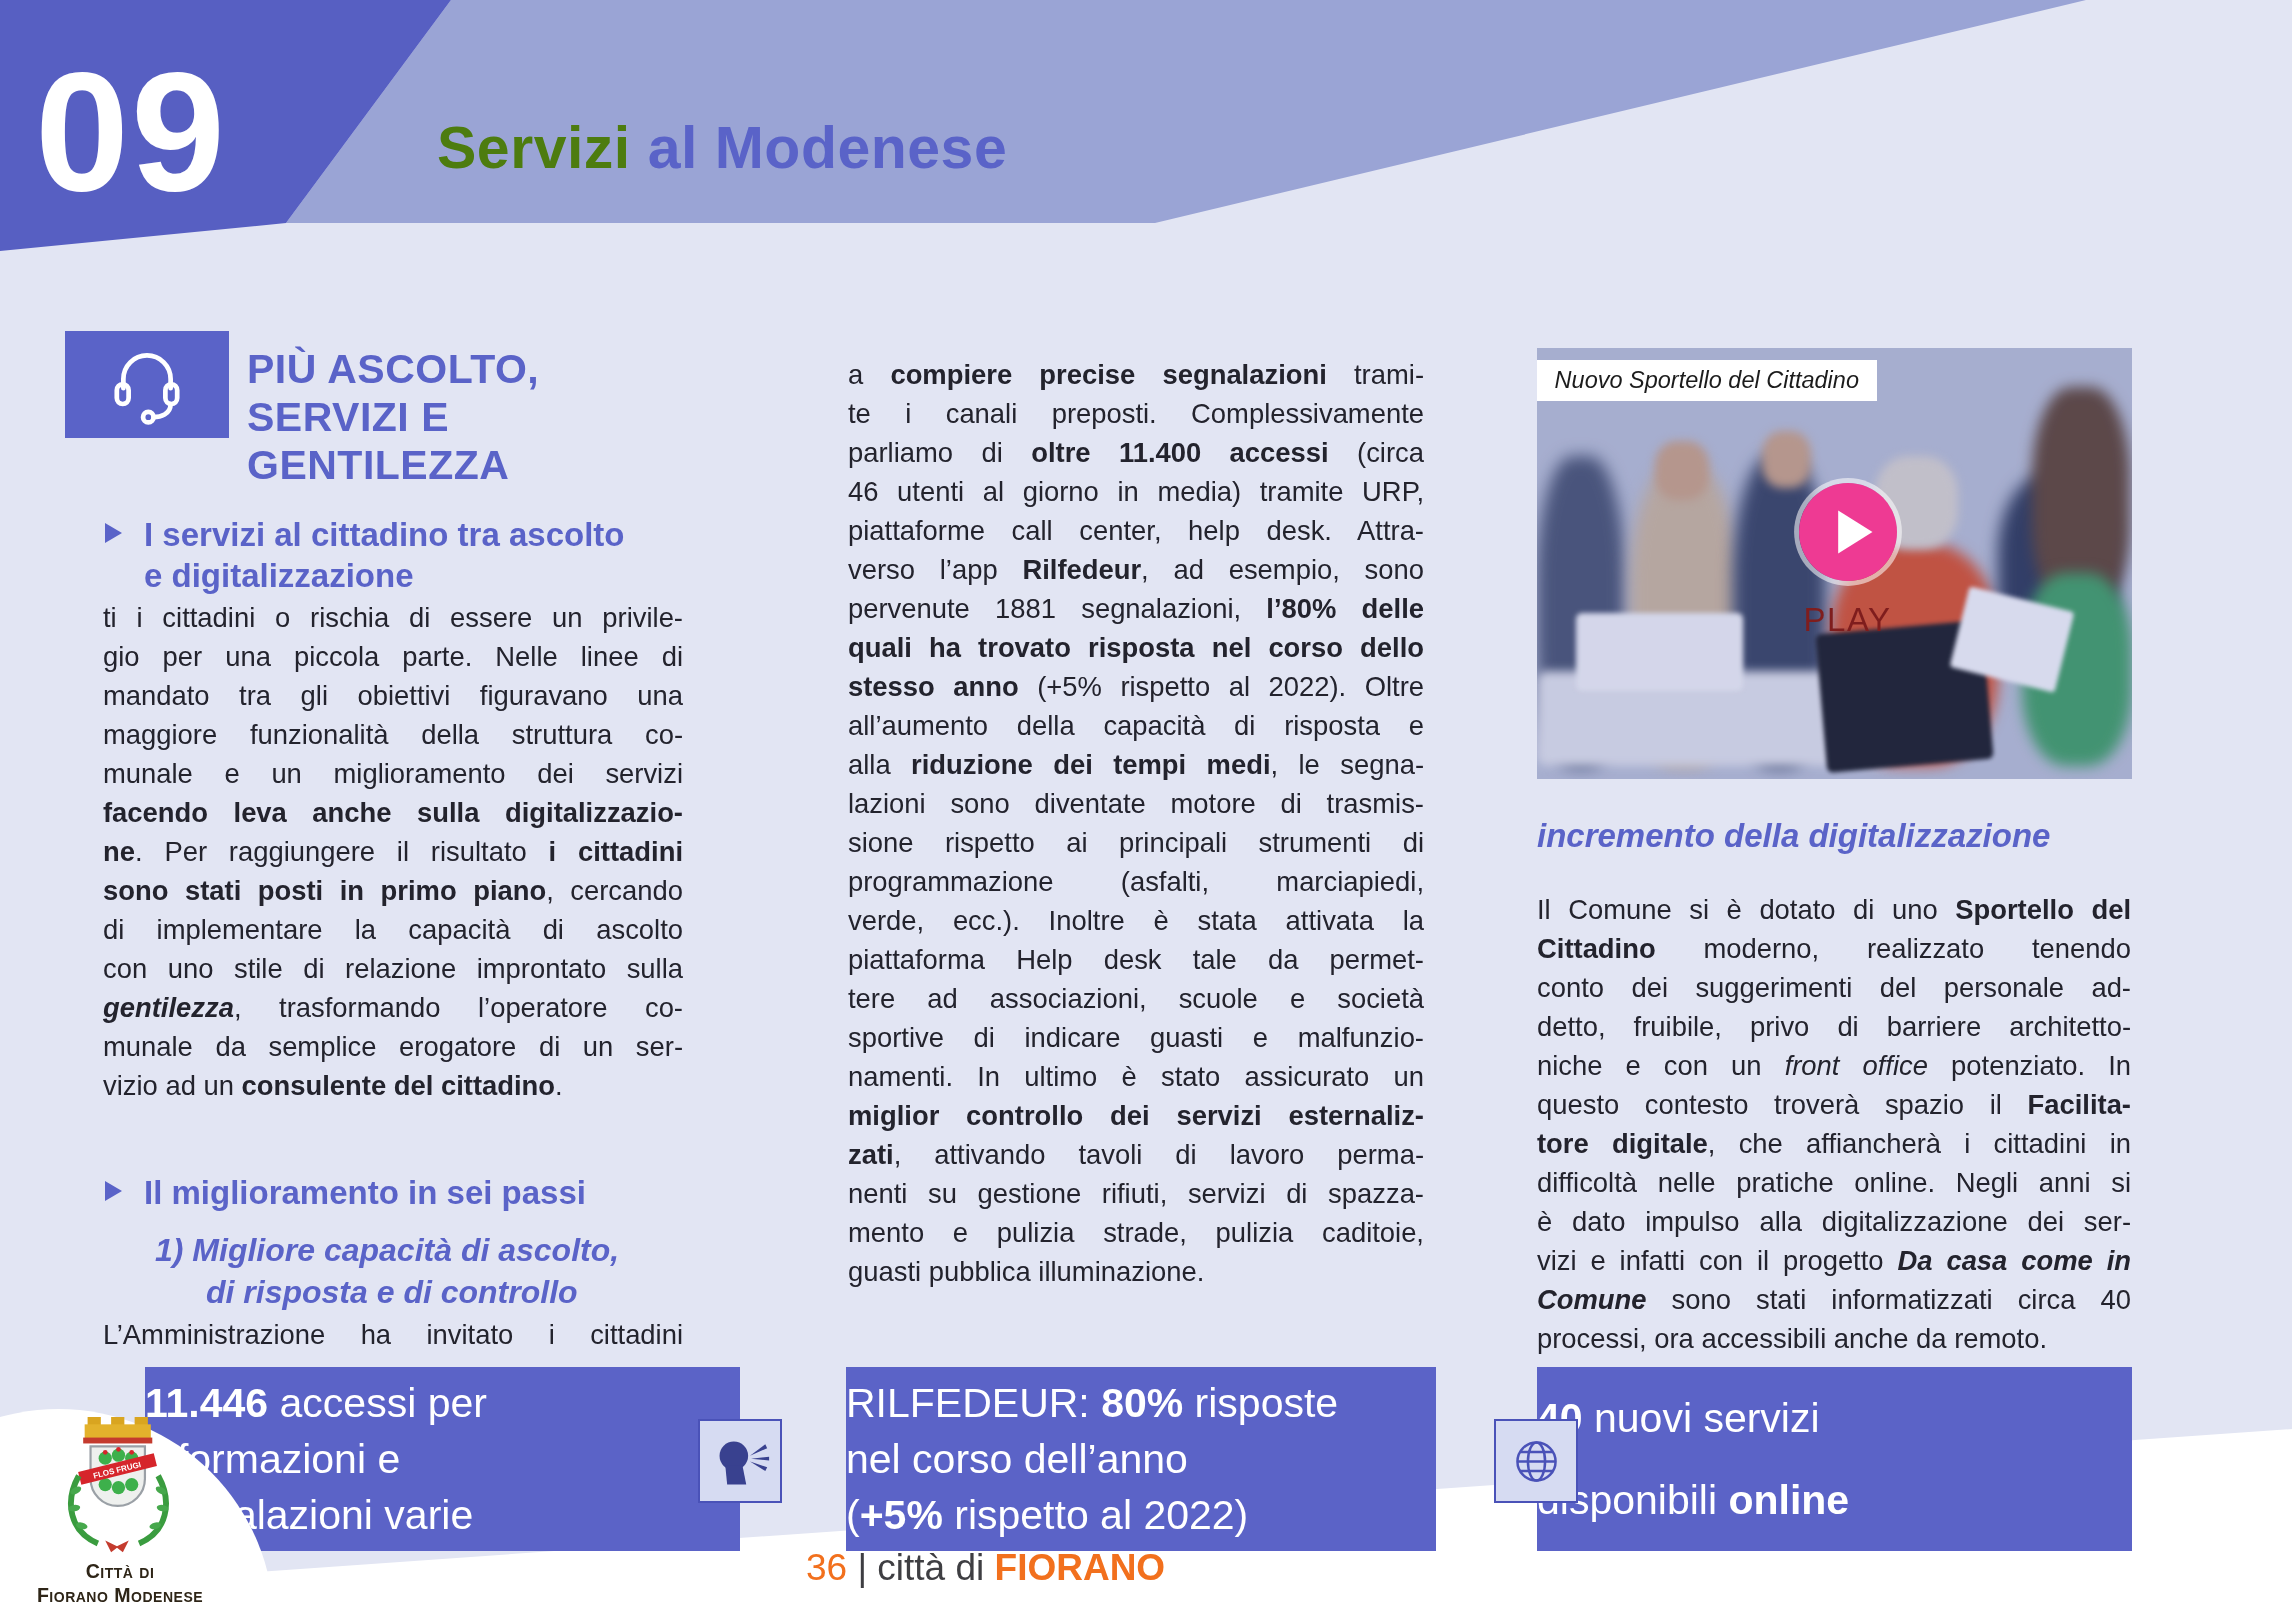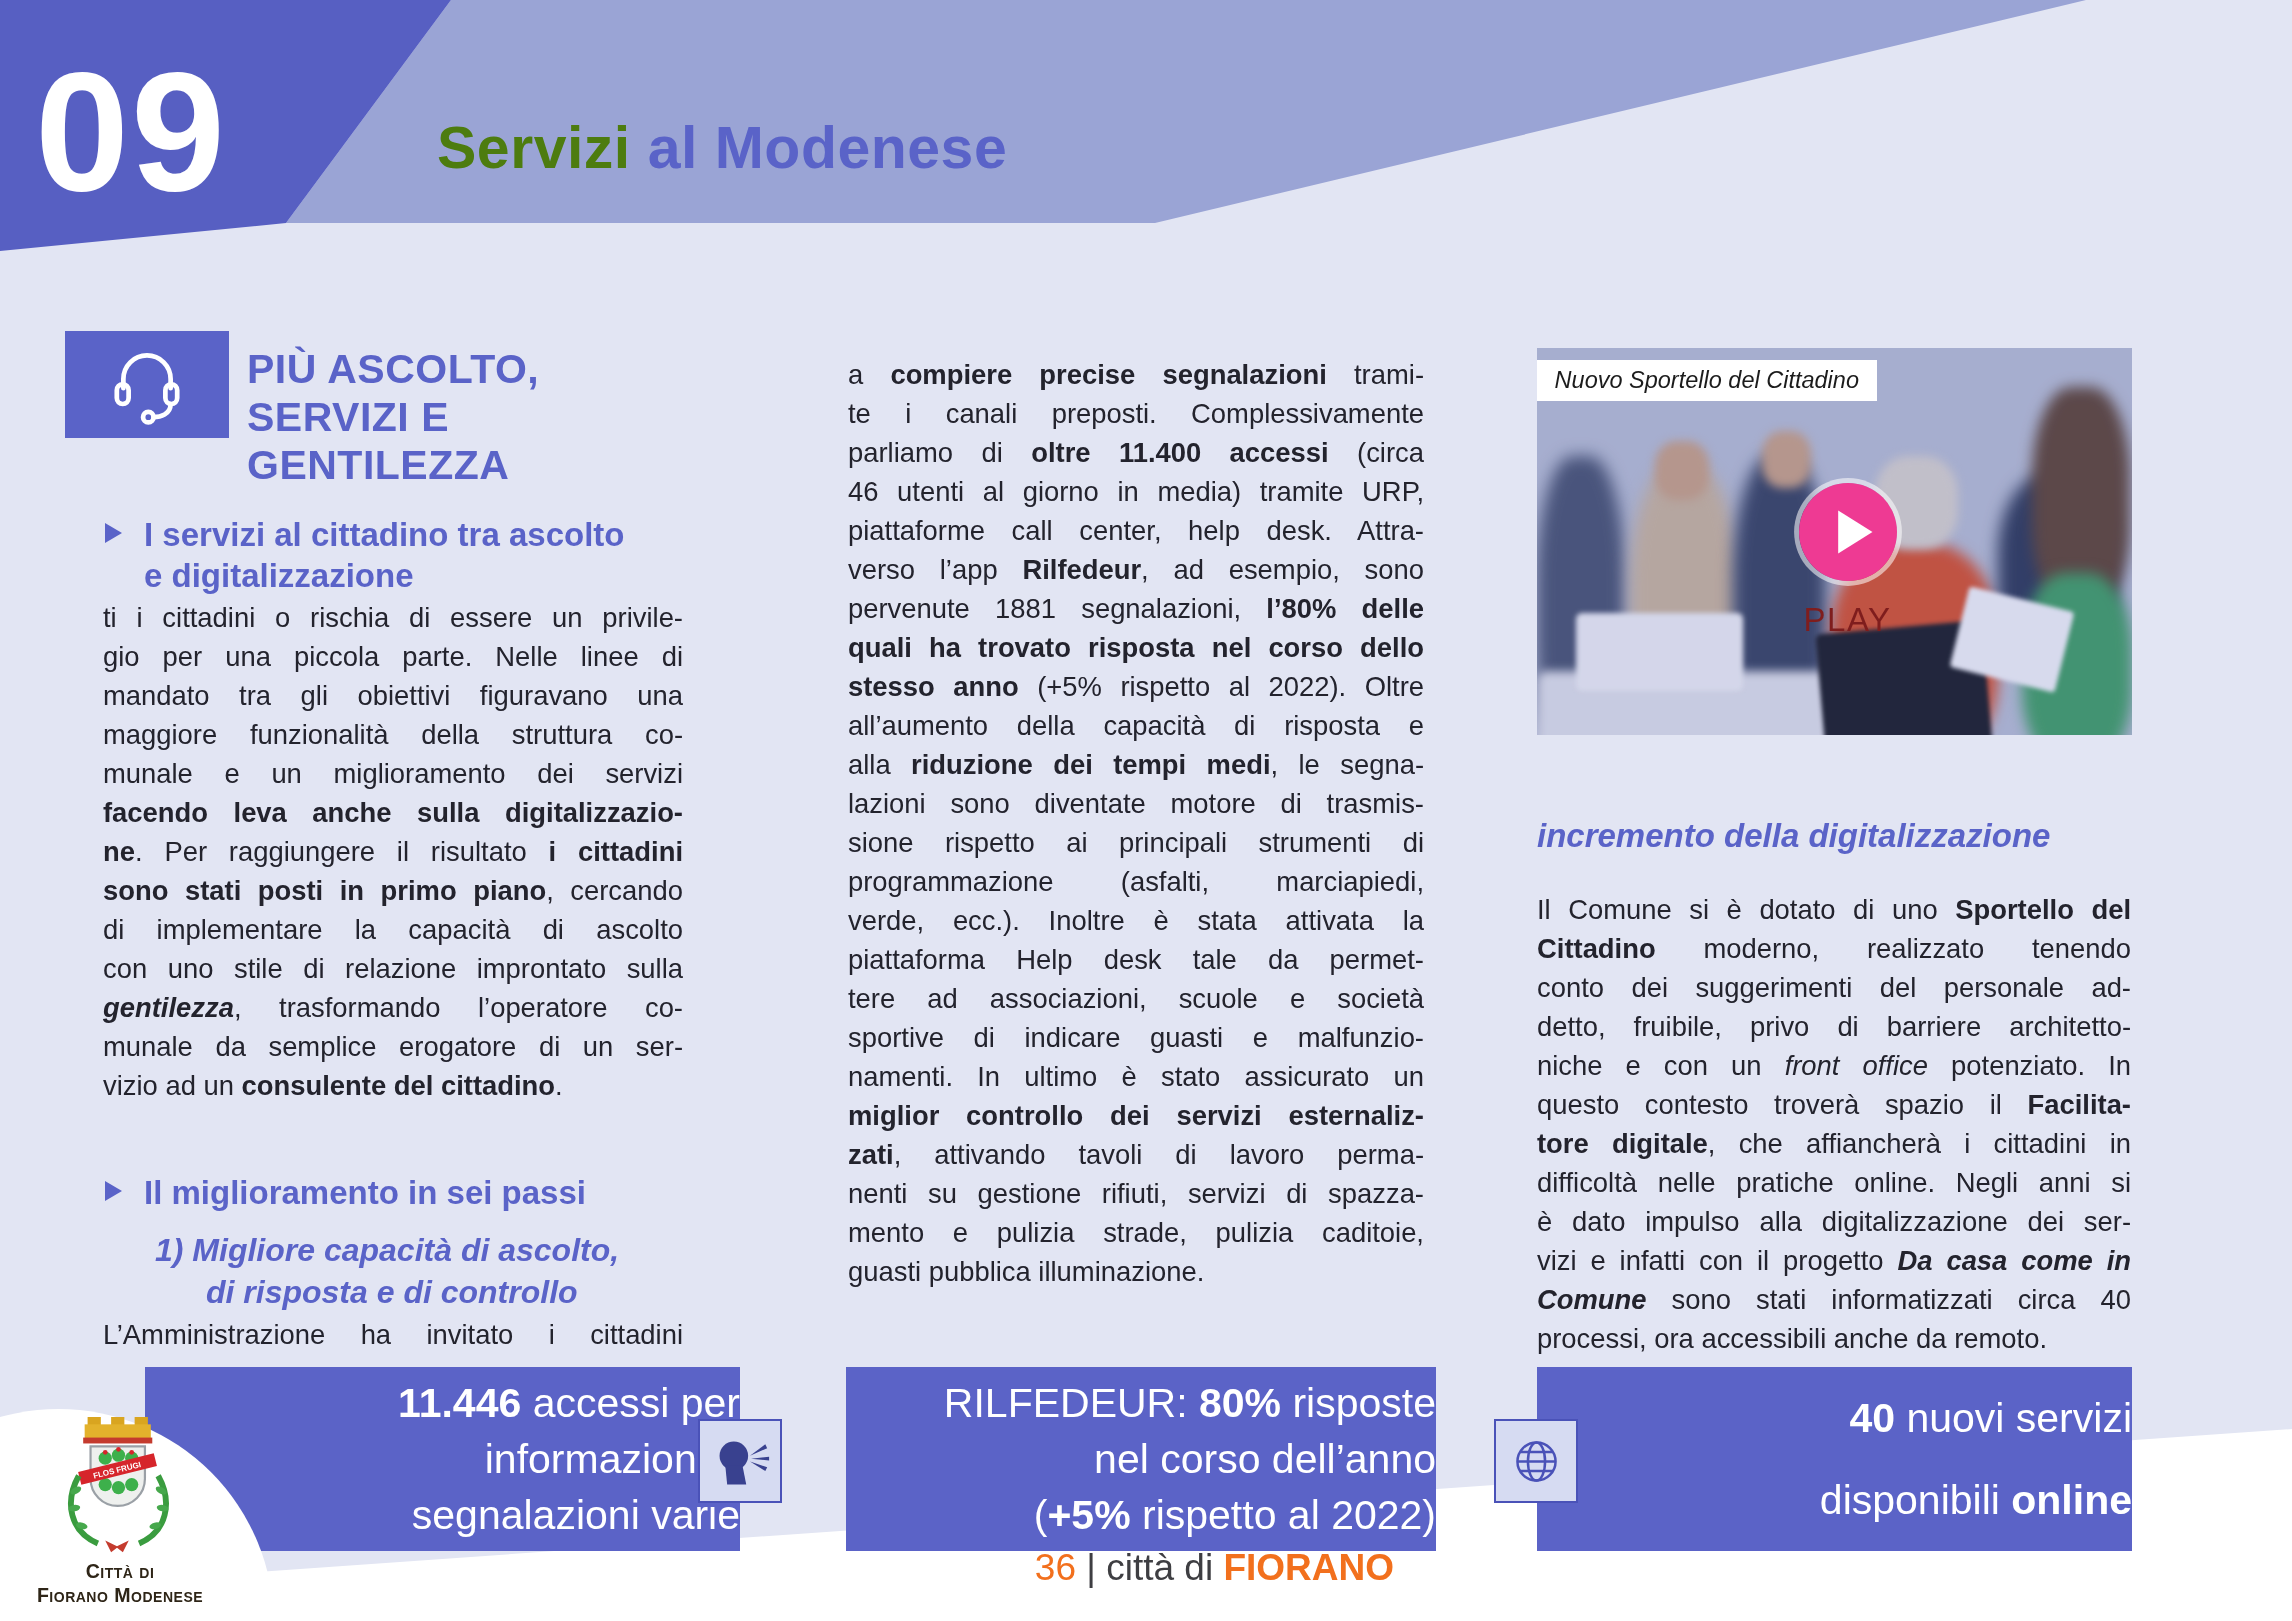--- a/index.html
+++ b/index.html
@@ -8,21 +8,21 @@
   }
   *{margin:0;padding:0;box-sizing:border-box}
   html,body{width:2293px;height:1621px}
   body{position:relative;overflow:hidden;background:var(--bg);
        font-family:"Liberation Sans","DejaVu Sans",sans-serif;color:var(--ink)}
   .abs{position:absolute}
   .fb{font-weight:700}.fi{font-style:italic}.fo{color:var(--orange)}
   .justify .ln{text-align:justify;text-align-last:justify}
   .justify .ln.last{text-align-last:left}
   [data-jall] .ln{text-align:justify;text-align-last:justify}
-  .center .ln{text-align:right}
+  .center .ln{text-align:left}
 
   
   .band{position:absolute;inset:0;z-index:1}
   .band-peri{background:var(--peri);clip-path:polygon(451px 0,2086px 0,1155px 223px,286px 223px)}
   .band-dark{background:var(--purple-dark);clip-path:polygon(0 0,451px 0,286px 223px,0 251px)}
   .num09{position:absolute;left:35px;top:34px;z-index:2;color:#fff;font-size:169px;font-weight:700;letter-spacing:2px}
   .htitle{position:absolute;left:437px;top:114px;z-index:2;font-size:59px;font-weight:600;letter-spacing:0.5px}
   .htitle .tw{color:#4d7c0f}.htitle .ta{color:var(--accent)}
 
   
@@ -39,21 +39,21 @@
   .left-para{left:103px;top:598px;width:580px}
   .item-head{left:155px;top:1229px;width:549px;font-size:32px;line-height:42px;
              font-weight:700;font-style:italic;color:var(--accent)}
   .item-head .ln:nth-child(2){padding-left:51px}
   .cont-line{left:103px;top:1315px;width:580px}
 
   
   .mid-para{left:848px;top:355px;width:576px}
 
   
-  .photo{left:1537px;top:348px;width:595px;height:387px;background:#b6bed2;overflow:hidden;z-index:1}
+  .photo{left:1537px;top:348px;width:595px;height:431px;background:#b6bed2;overflow:hidden;z-index:1}
   .photo::after{content:"";position:absolute;inset:0;background:rgba(86,95,190,.16)}
   .ps{position:absolute;border-radius:40%}
   .s1{left:0;top:108px;width:88px;height:311px;background:#47536f;filter:blur(7.8px)}
   .s2{left:93px;top:118px;width:108px;height:301px;background:#c8b49a;filter:blur(7.8px)}
   .s3{left:196px;top:108px;width:93px;height:311px;background:#35425f;filter:blur(7.8px)}
   .s4{left:118px;top:93px;width:54px;height:59px;background:#c7a183;filter:blur(4.9px)}
   .s5{left:225px;top:83px;width:49px;height:57px;background:#c7a183;filter:blur(4.9px)}
   .s6{left:294px;top:196px;width:167px;height:222px;background:#d4512c;filter:blur(6.9px)}
   .s7{left:338px;top:108px;width:83px;height:93px;background:#d6d2cb;filter:blur(4.9px)}
   .s8{left:461px;top:127px;width:118px;height:196px;background:#2c3957;filter:blur(7.8px)}

